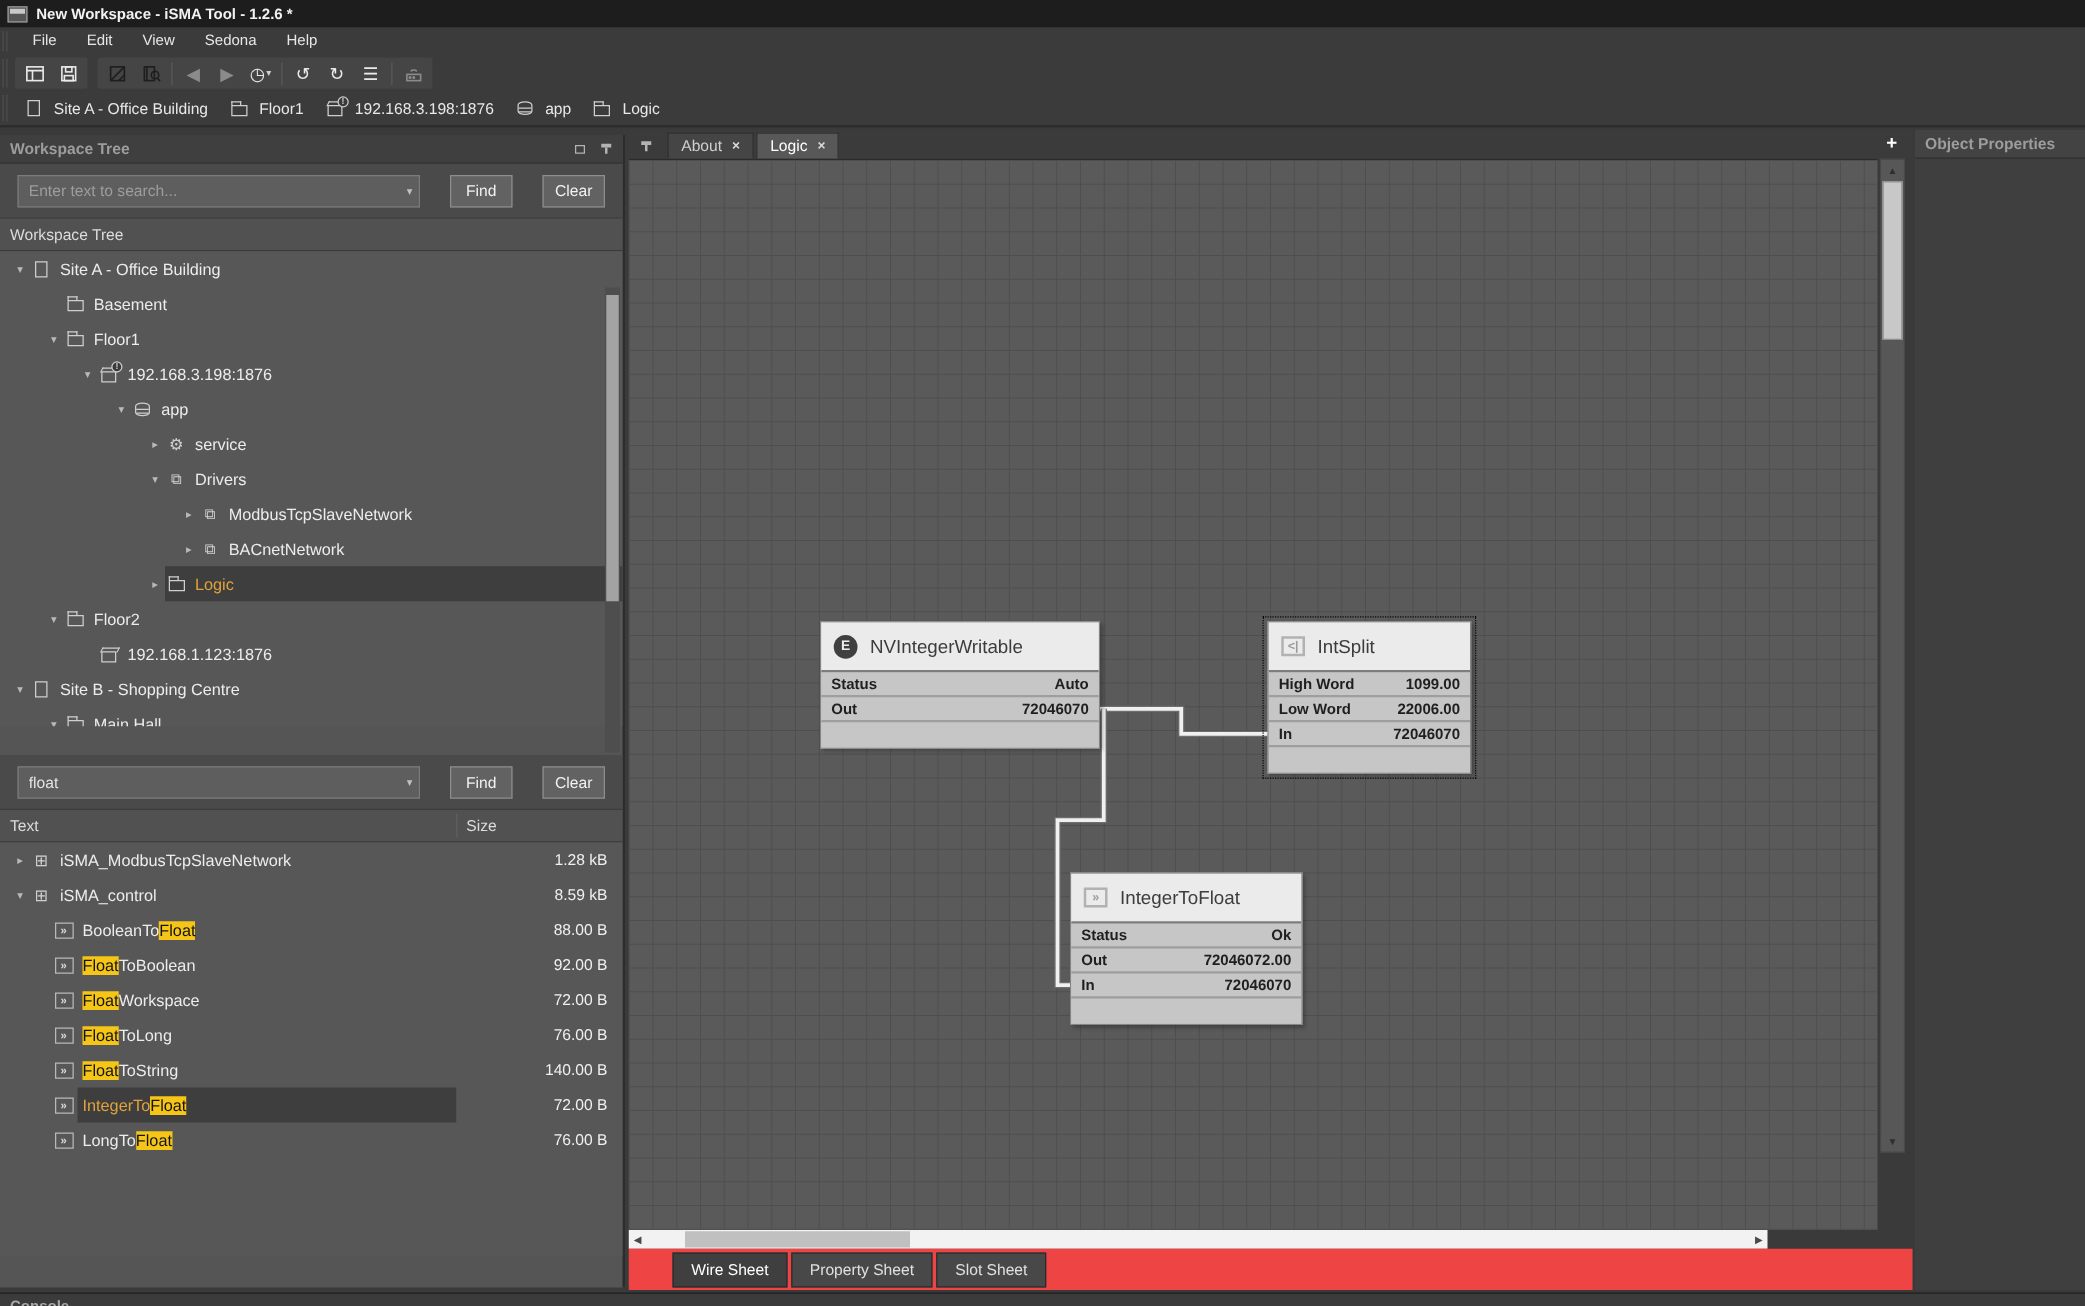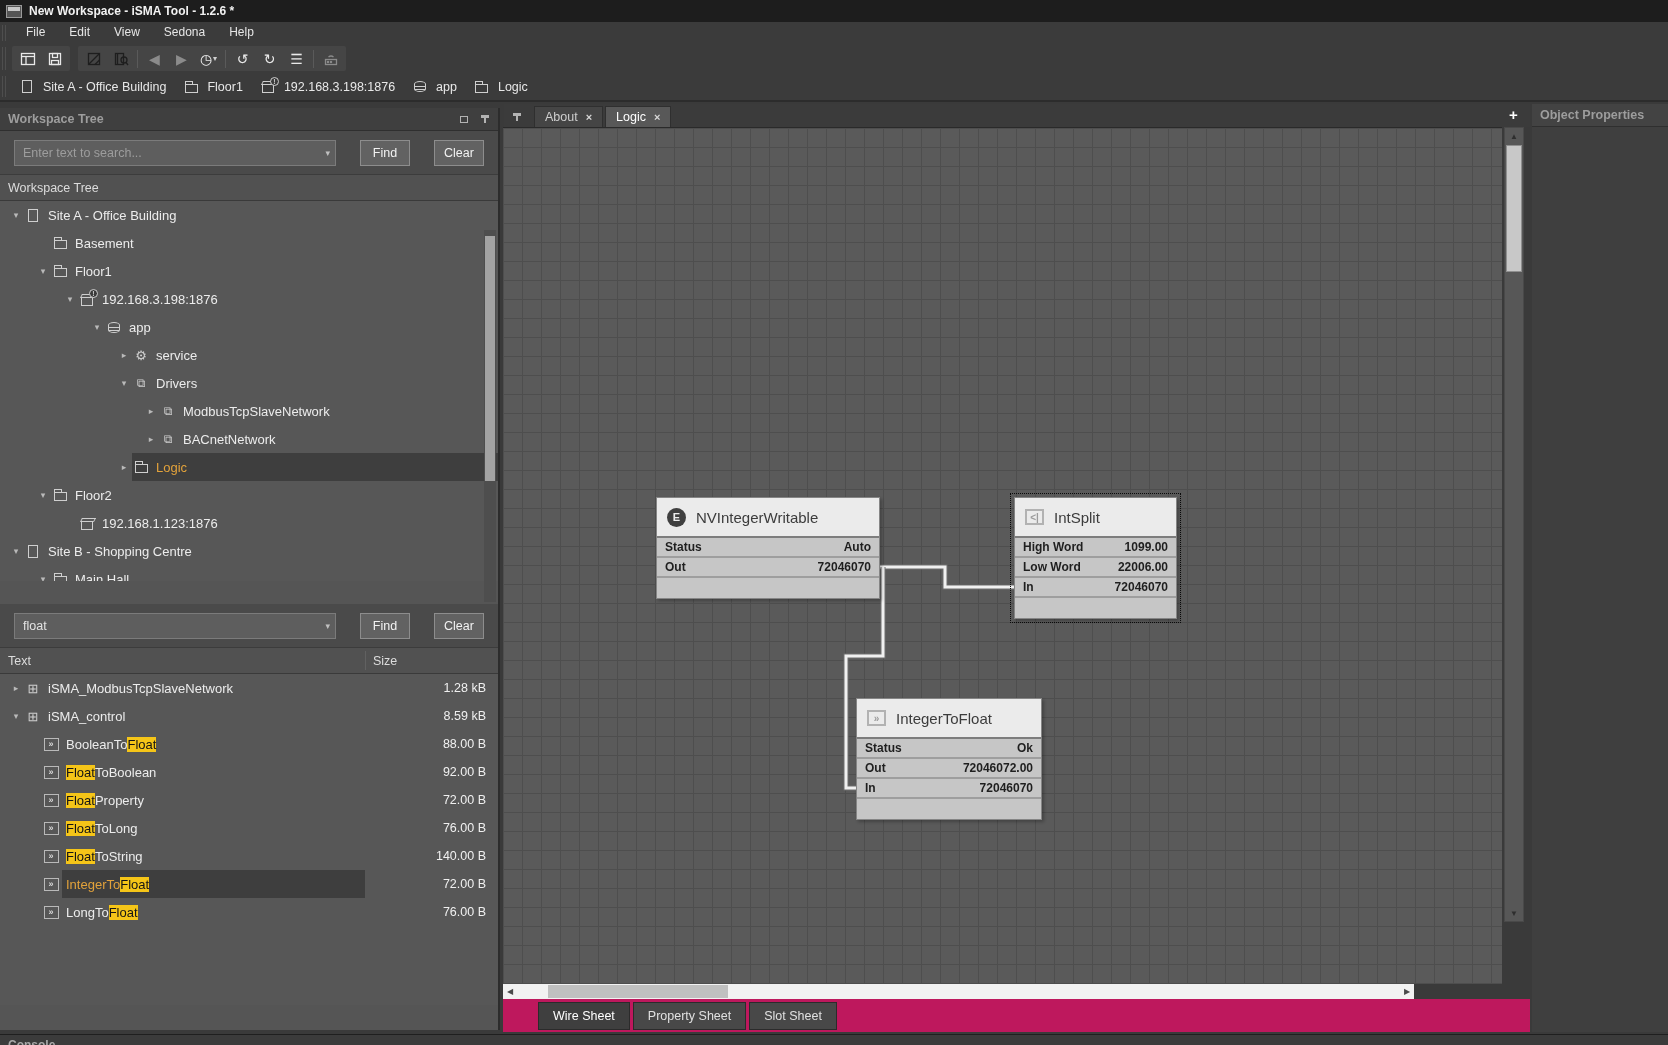--- a/index.html
+++ b/index.html
@@ -113,21 +113,21 @@
   
   .vscroll { position:absolute; left:1504px; top:127px; width:20px; height:795px; background:#575757; border:1px solid #494949; }
   .vscroll .arr { position:absolute; left:0; width:18px; height:16px; display:flex; align-items:center; justify-content:center;
                   color:#2e2e2e; font-size:8px; background:#575757; }
   .vscroll .thumb { position:absolute; left:1px; width:16px; background:#c8c8c8; border:1px solid #8f8f8f; }
   .hscroll { position:absolute; left:503px; top:984px; width:911px; height:15px; background:#f2f2f2; }
   .hscroll .arr { position:absolute; top:0; width:14px; height:15px; display:flex; align-items:center; justify-content:center;
                   color:#4a4a4a; font-size:8px; }
   .hscroll .thumb { position:absolute; top:1px; height:13px; background:#c0c0c0; }
 
-  .bottombar { position:absolute; left:503px; top:999px; width:1027px; height:33px; background:#be185d; display:flex;
+  .bottombar { position:absolute; left:503px; top:999px; width:1027px; height:33px; background:#ef4444; display:flex;
                align-items:flex-start; padding-left:35px; gap:3px; }
   .btab { margin-top:3px; height:28px; padding:0 14px; display:flex; align-items:center; background:#484848;
           border:1px solid #2b2b2b; color:#e0e0e0; font-size:12.5px; }
   .btab.active { background:#3f3f3f; color:#ffffff; }
 
   
   .rightpanel { position:absolute; left:1532px; top:104px; width:136px; height:928px; background:#3f3f3f; }
   .rightpanel .panel-header { background:#434343; white-space:nowrap; overflow:hidden; }
 
   
@@ -414,21 +414,21 @@
             <i>»</i>
           </span>
           <span class="lbl"><span></span><span class="hl">Float</span><span>ToBoolean</span></span>
           <span class="ksize">92.00 B</span>
         </div>
         <div class="trow" style="padding-left: 26px;">
           <span class="exp"></span>
           <span class="icn icn-component">
             <i>»</i>
           </span>
-          <span class="lbl"><span></span><span class="hl">Float</span><span>Property</span></span>
+          <span class="lbl"><span></span><span class="hl">Float</span><span>Workspace</span></span>
           <span class="ksize">72.00 B</span>
         </div>
         <div class="trow" style="padding-left: 26px;">
           <span class="exp"></span>
           <span class="icn icn-component">
             <i>»</i>
           </span>
           <span class="lbl"><span></span><span class="hl">Float</span><span>ToLong</span></span>
           <span class="ksize">76.00 B</span>
         </div>

